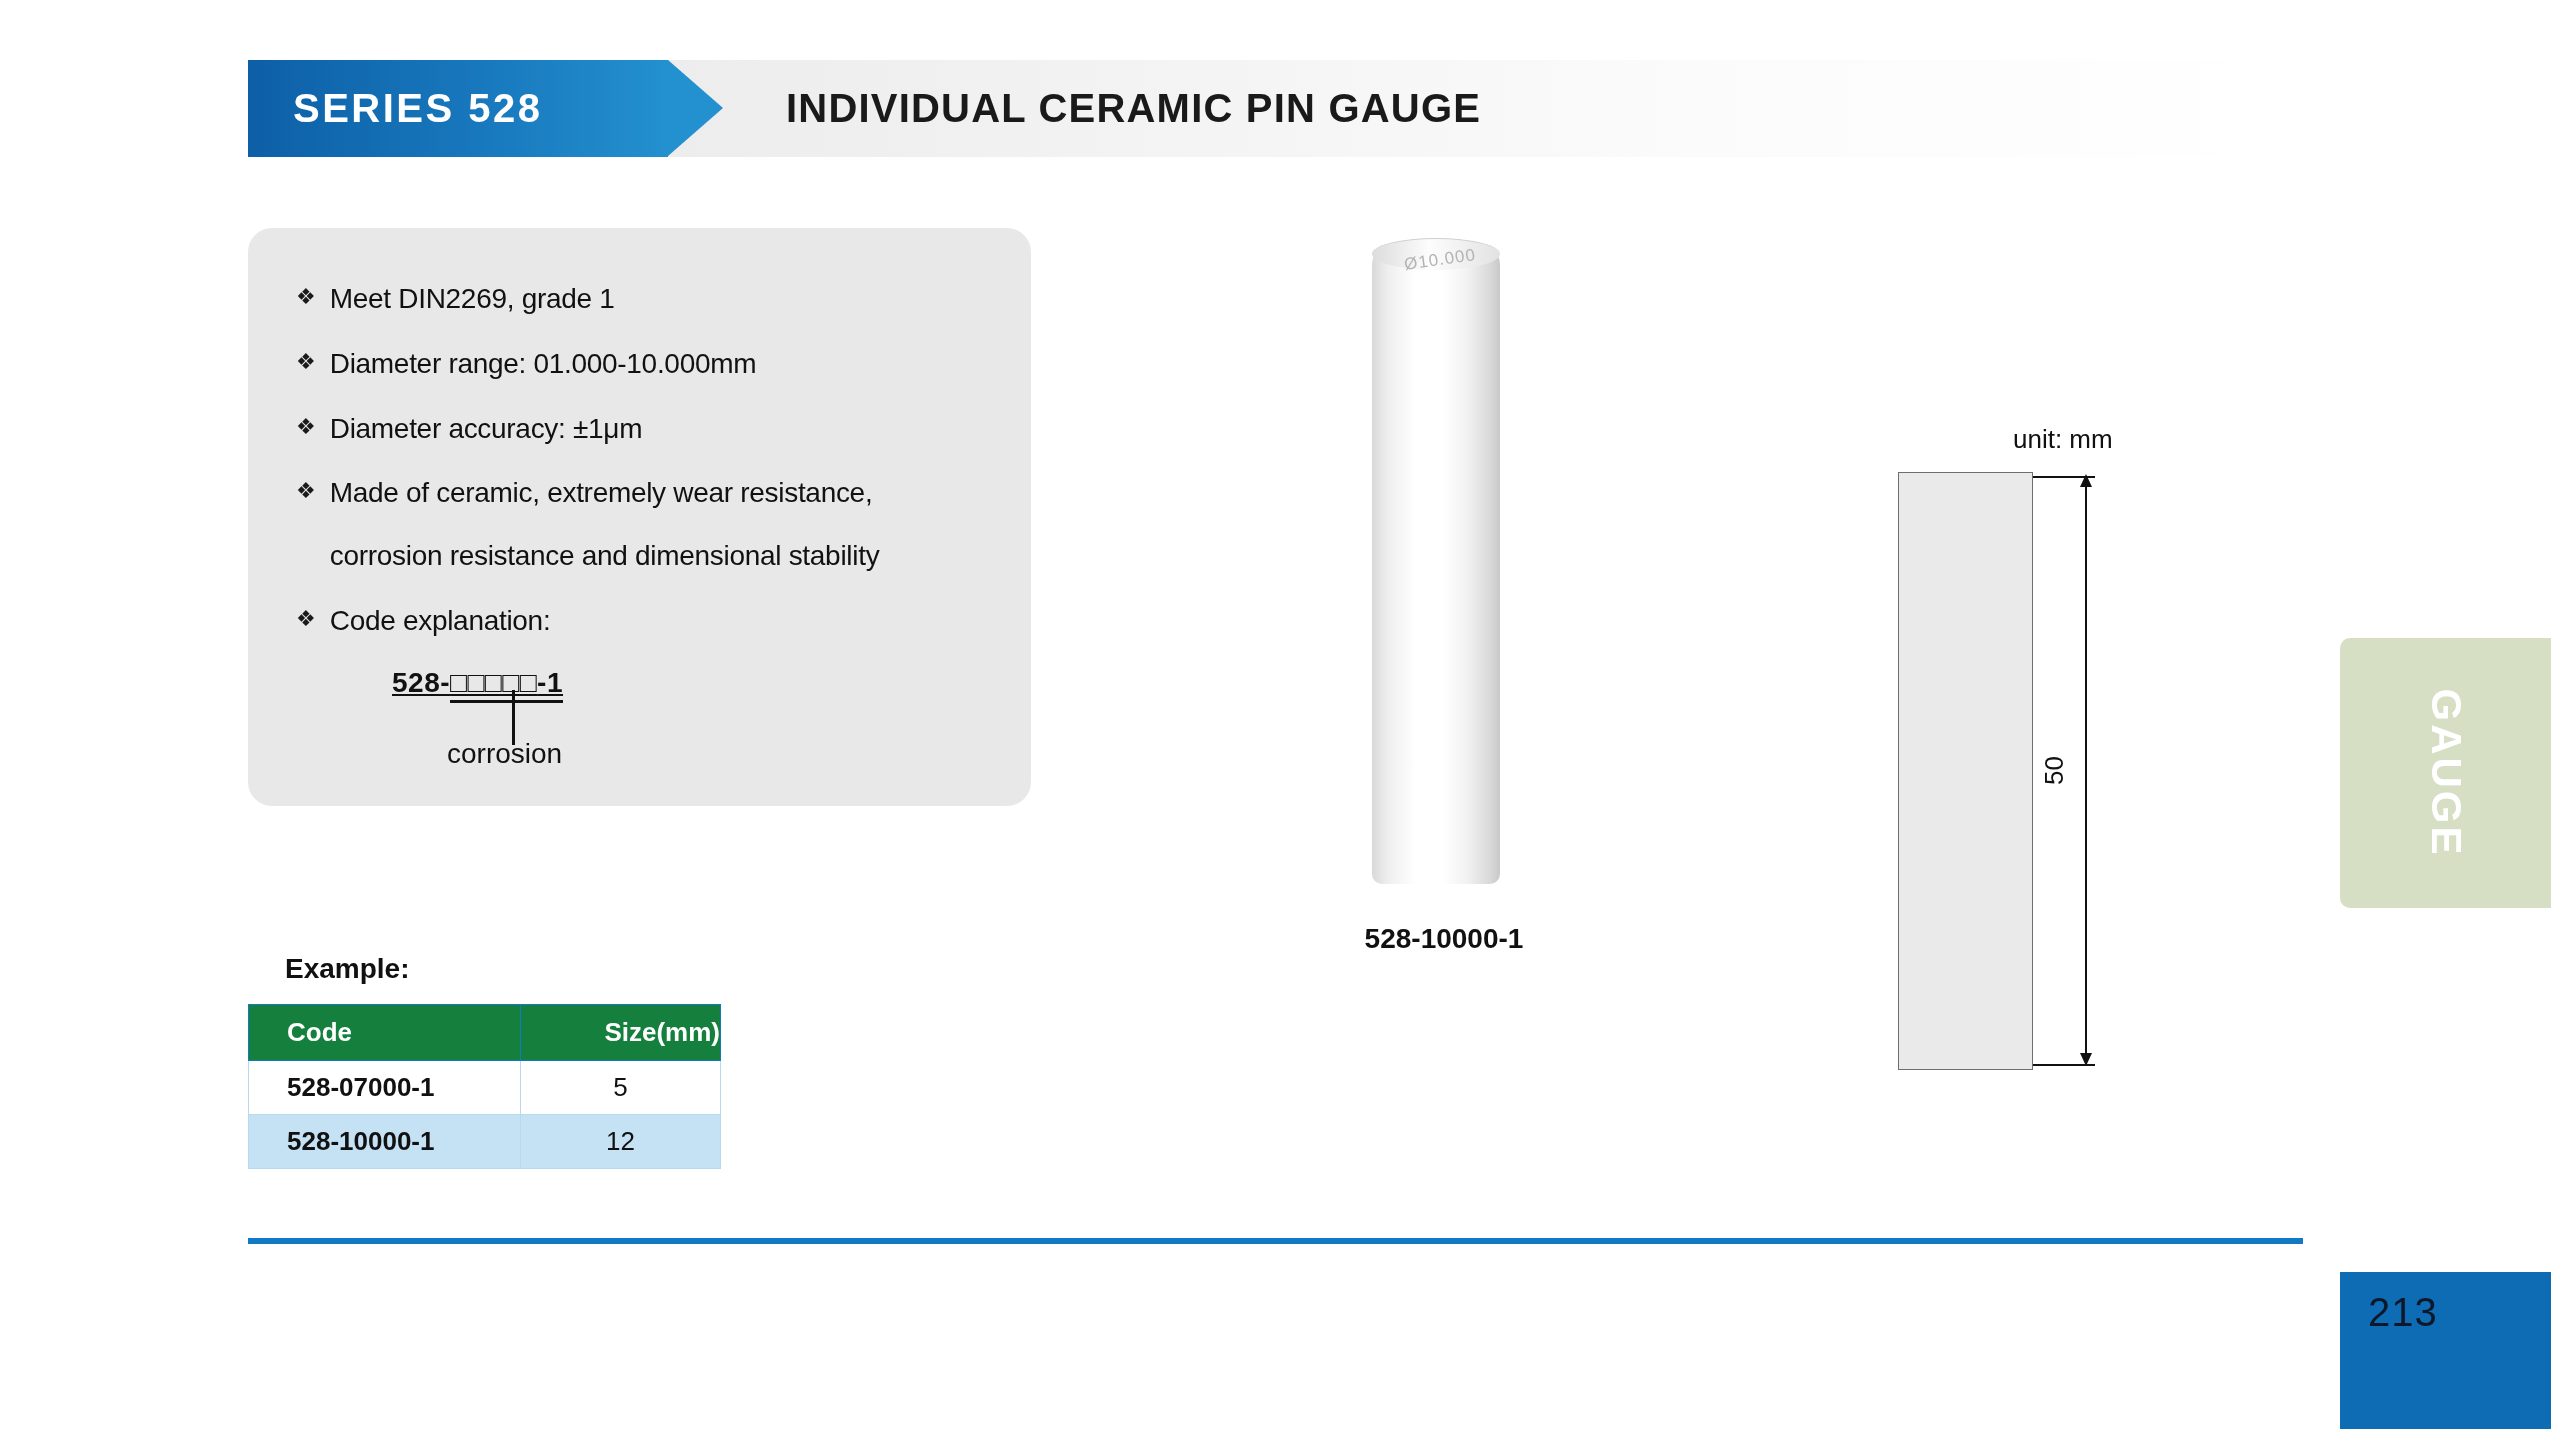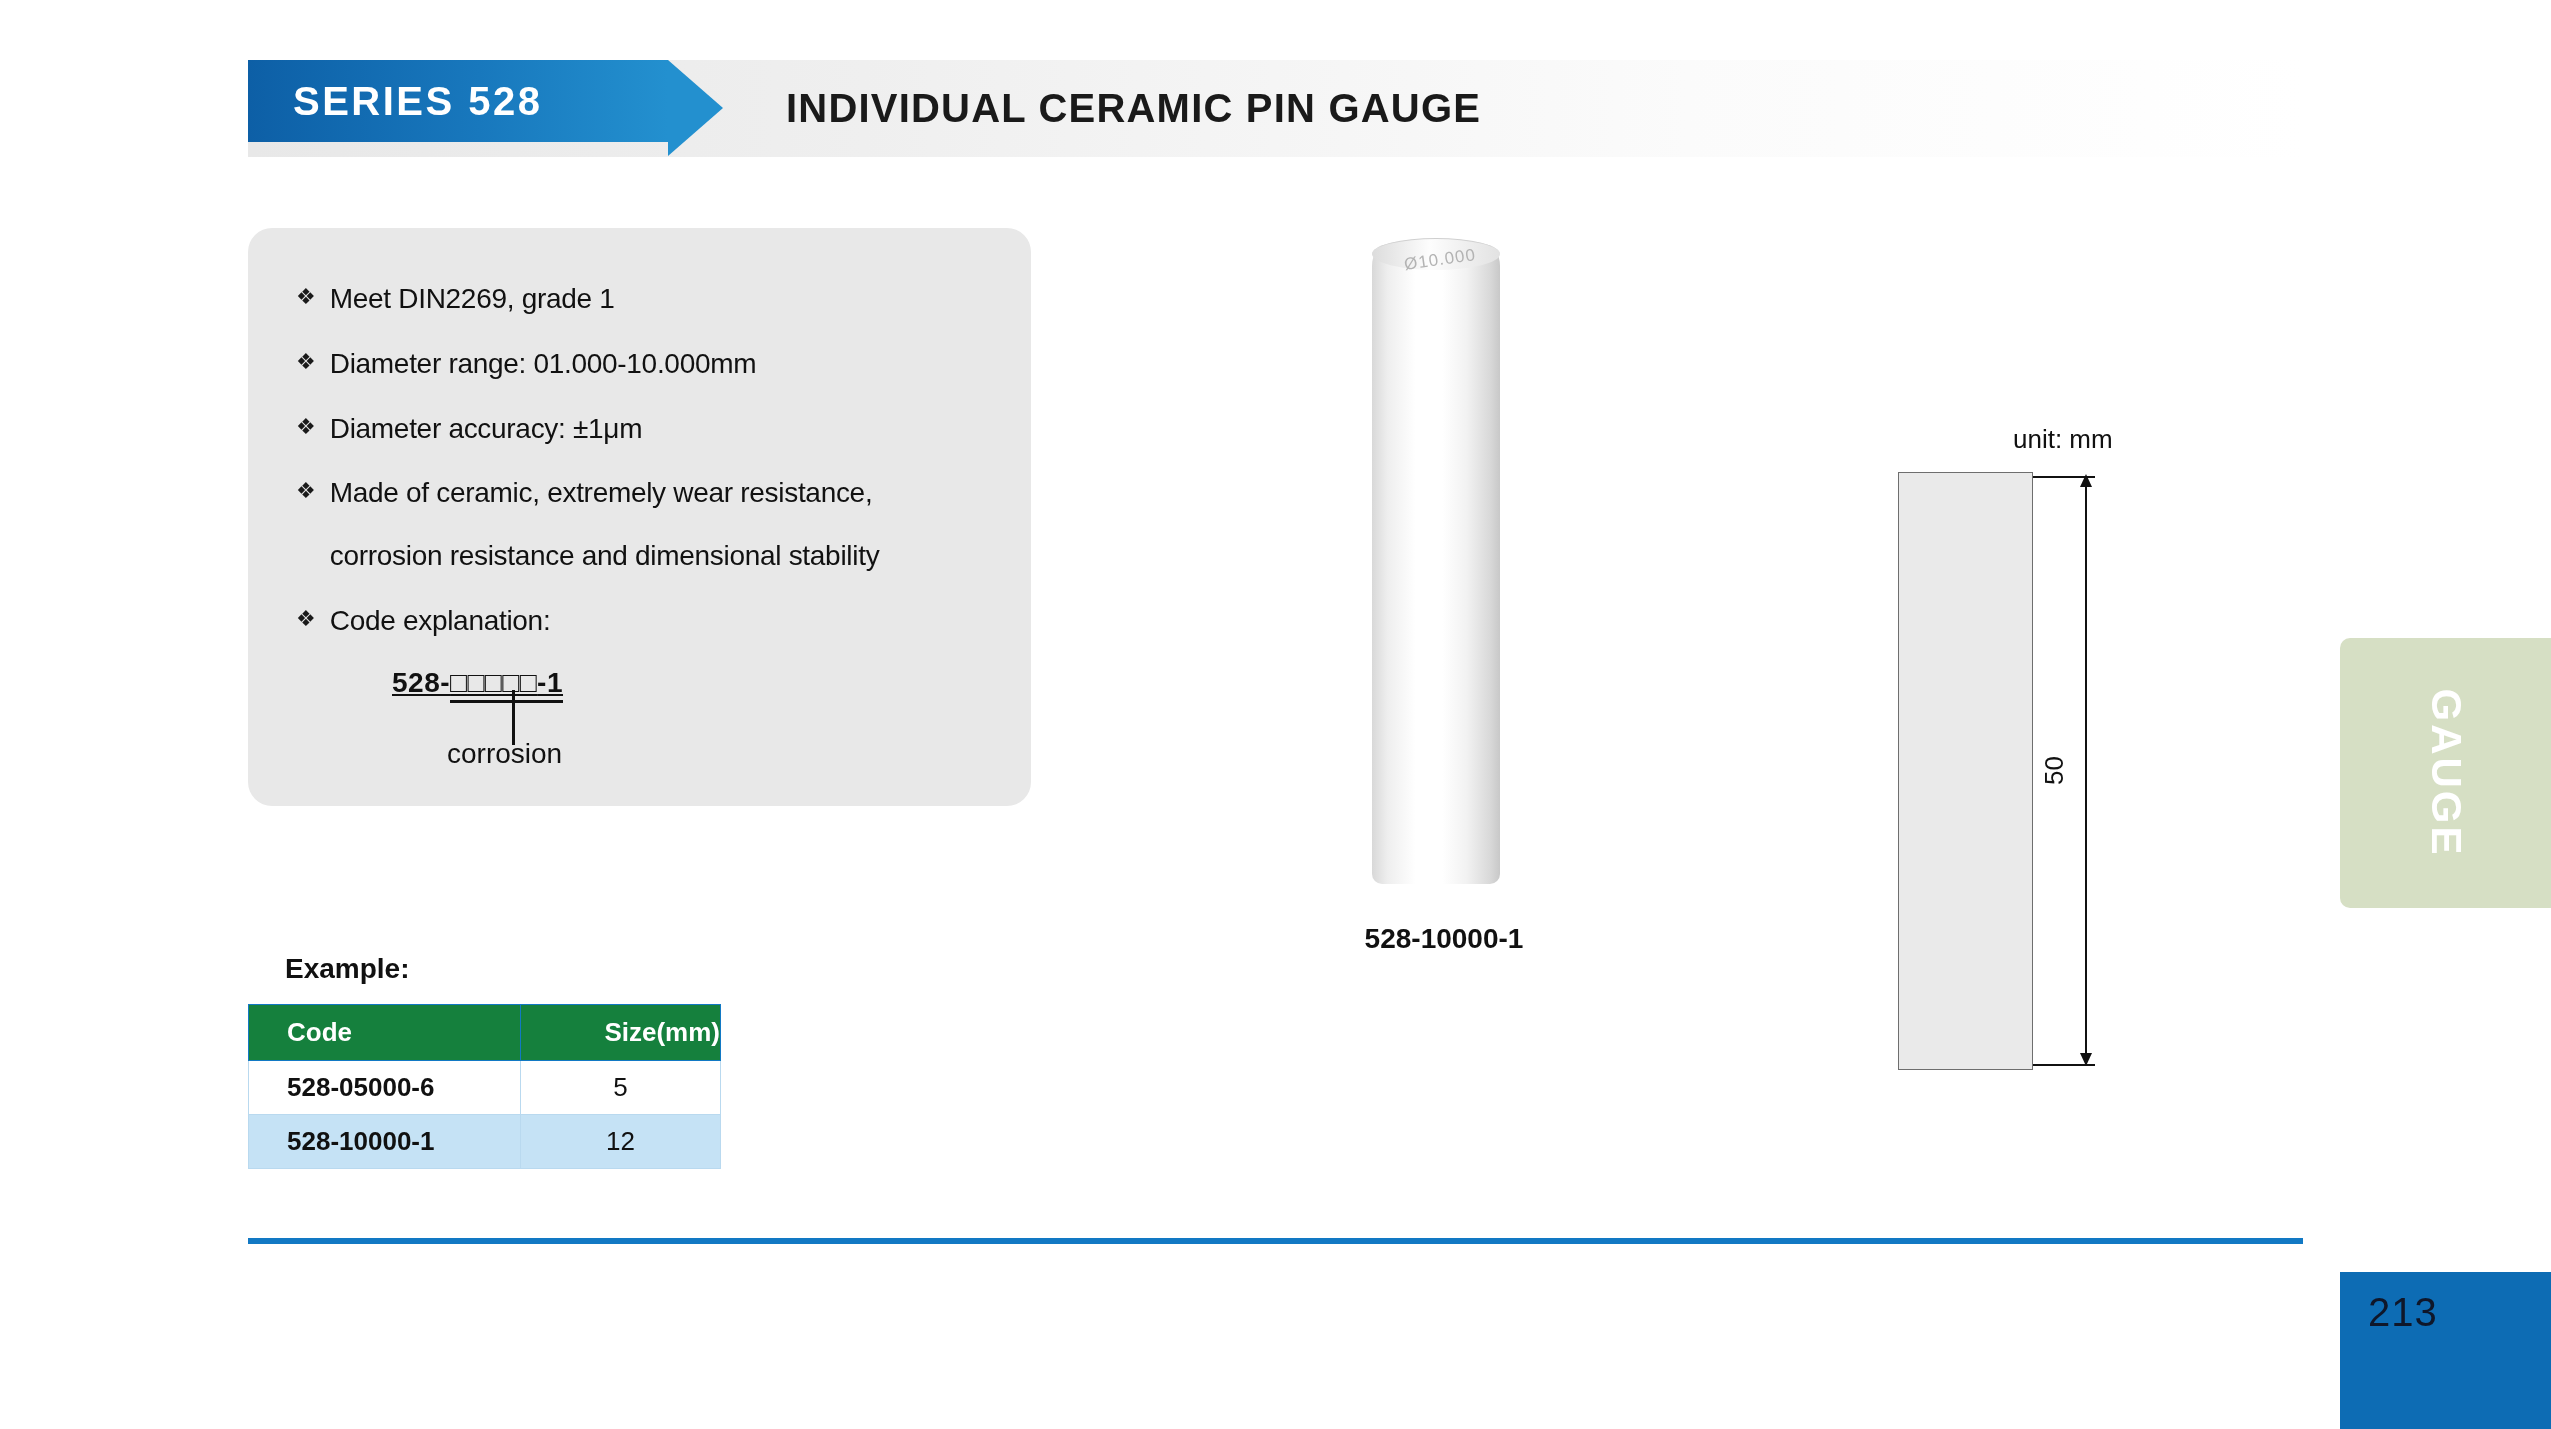--- a/index.html
+++ b/index.html
@@ -22,21 +22,21 @@
   }
   .header-band {
     position: absolute;
     left: 0; top: 0;
     width: 2055px; height: 97px;
     background: linear-gradient(to right, #e8e8e8 0%, #efefef 30%, #fbfbfb 70%, #ffffff 100%);
   }
   .header-tag {
     position: absolute;
     left: 0; top: 0;
-    width: 420px; height: 82px;
+    width: 420px; height: 97px;
     background: linear-gradient(to right, #0d5fa6 0%, #1878bd 55%, #2390cf 100%);
     display: flex; align-items: center;
   }
   .header-tag-label {
     color: #ffffff;
     font-size: 40px;
     font-weight: bold;
     letter-spacing: 2.5px;
     padding-left: 45px;
   }
@@ -352,21 +352,21 @@
 <div class="example-label">Example:</div>
 <table class="example-table">
   <thead>
     <tr>
       <th>Code</th>
       <th class="size-col">Size(mm)</th>
     </tr>
   </thead>
   <tbody>
     <tr>
-      <td class="code-col">528-05000-6</td>
+      <td class="code-col">528-07000-1</td>
       <td class="size-col">5</td>
     </tr>
     <tr class="alt">
       <td class="code-col">528-10000-1</td>
       <td class="size-col">12</td>
     </tr>
   </tbody>
 </table>
 
 <div class="product-photo">

